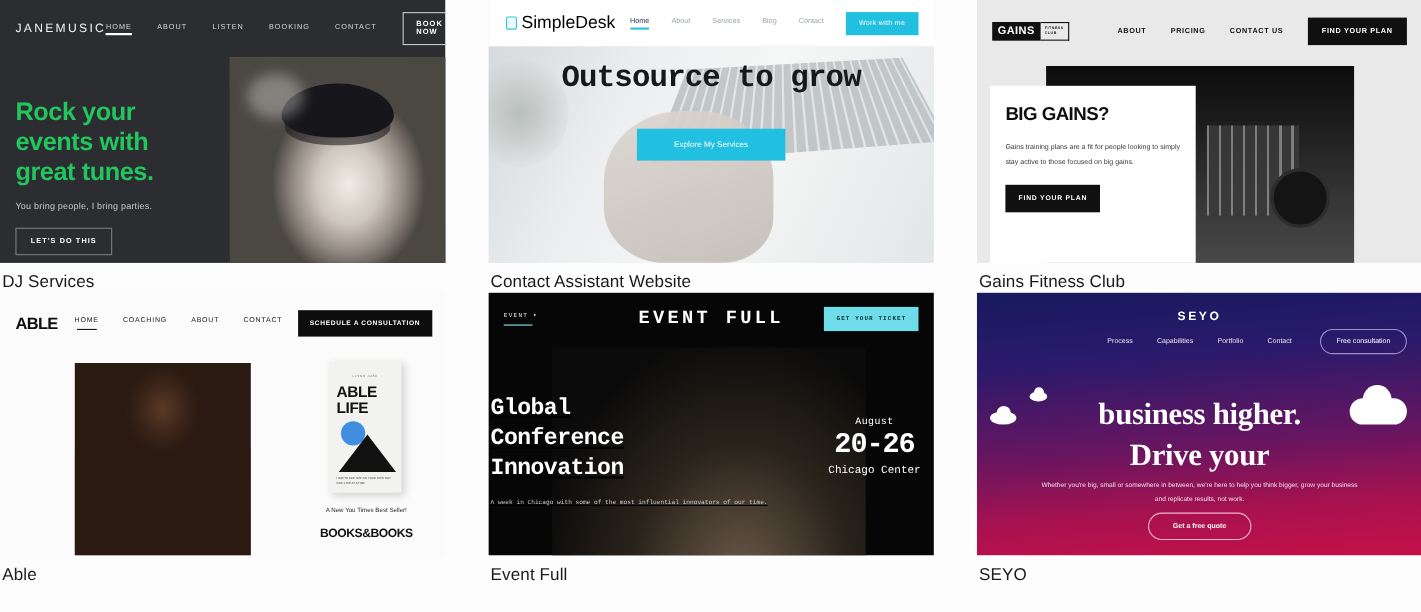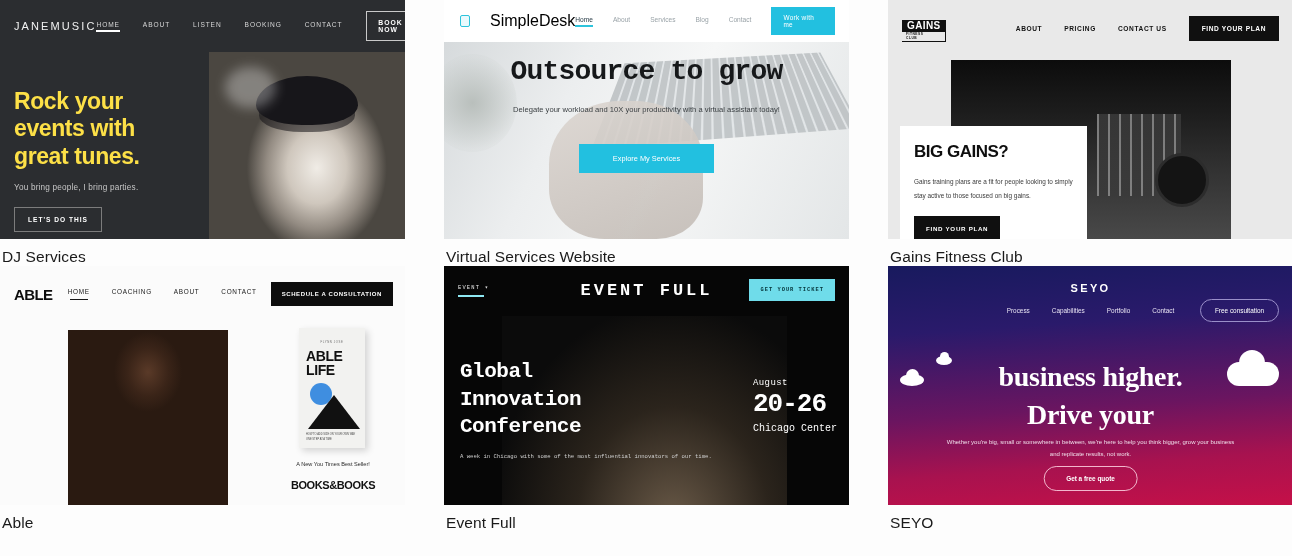--- a/index.html
+++ b/index.html
@@ -66,34 +66,34 @@
     content: ""; position: absolute; left: 24%; top: 13%; width: 52%; height: 26%;
     background: #17161a; border-radius: 50% 50% 45% 45%/60% 60% 40% 40%;
     box-shadow: 0 10px 0 -3px rgba(20,19,22,.55);
   }
   .dj-photo::after {
     content: ""; position: absolute; left: 8%; top: 8%; width: 26%; height: 22%;
     background: rgba(255,255,255,.32); filter: blur(6px); border-radius: 50%;
   }
   .dj-copy { position: absolute; left: 14px; top: 88px; right: 210px; }
   .dj-h1 {
-    color: #fde047; font-size: 23px; line-height: 1.19; font-weight: 800;
+    color: #22c55e; font-size: 23px; line-height: 1.19; font-weight: 800;
     letter-spacing: -.4px;
   }
   .dj-sub { color: #c6c6c6; font-size: 8.2px; margin-top: 13px; letter-spacing: .2px; }
   .dj-cta {
     margin-top: 15px; display: inline-block; border: 1px solid #7c7c7c;
     color: #fff; font-size: 6.6px; font-weight: 700; letter-spacing: 1px;
     padding: 8px 13px;
   }
 
   
   .sd { background: #e9eced; }
   .sd .bar { height: 42px; background: #fff; padding: 0 14px 0 16px; }
-  .sd-logo-wrap { display: flex; align-items: center; gap: 20px; }
+  .sd-logo-wrap { display: flex; align-items: center; gap: 4px; }
   .sd-logo-mark {
     width: 10px; height: 12px; border: 1.6px solid #2ec4dc; border-radius: 2px;
     background: #eafafd;
   }
   .sd .navlinks { margin-left: auto; gap: 20px; }
   .sd .navlinks a {
     color: #9aa3a8; font-size: 6.6px; text-decoration: none;
     position: relative; padding-bottom: 4px;
   }
   .sd .navlinks a.active { color: #273b46; }
@@ -131,21 +131,21 @@
   .sd-h1 { font-size: 28px; font-weight: 800; color: #16181a; letter-spacing: -.8px; font-family: Liberation Mono, monospace; }
   .sd-sub { font-size: 7.6px; color: #3a3f42; margin-top: 18px; }
   .sd-cta {
     display: inline-block; margin-top: 30px; background: #22c0e0; color: #fff;
     font-size: 7.4px; padding: 10px 34px;
   }
 
   
   .gn { background: #e9e9e9; }
   .gn .bar { height: 56px; padding: 0 14px 0 14px; }
-  .gn-logo { display: flex; align-items: stretch; height: 17px; flex-direction: column; }
+  .gn-logo { display: flex; align-items: stretch; height: 17px; }
   .gn-logo-a {
     background: #101010; color: #fff; font-size: 10px; font-weight: 800;
     letter-spacing: .4px; padding: 0 5px; display: flex; align-items: center;
   }
   .gn-logo-b {
     border: 1px solid #101010; border-left: 0; padding: 0 4px;
     display: flex; flex-direction: column; justify-content: center;
     font-size: 3.3px; font-weight: 700; letter-spacing: .5px; color: #101010; line-height: 1.5;
   }
   .gn .navlinks { margin-left: auto; gap: 22px; }
@@ -166,21 +166,21 @@
     content: ""; position: absolute; left: 52%; top: 30%; width: 30%; height: 46%;
     background: repeating-linear-gradient(90deg,#8d8d8d 0 2px,#3a3a3a 2px 11px);
     opacity: .85;
   }
   .gn-plate {
     position: absolute; right: 8%; top: 52%; width: 54px; height: 54px;
     border-radius: 50%; background: #141414; border: 3px solid #2c2c2c;
   }
   .gn-card {
     position: absolute; left: 12px; top: 78px; width: 187px; bottom: 0;
-    background: #fff; padding: 16px 14px 0 14px; margin-top: 48px;
+    background: #fff; padding: 16px 14px 0 14px;
   }
   .gn-h1 {
     font-size: 17px; font-weight: 800; color: #0e0e0e; line-height: 1.14;
     letter-spacing: -.5px;
   }
   .gn-body { font-size: 6.4px; color: #3b3b3b; line-height: 2.1; margin-top: 14px; }
   .gn-cta {
     display: inline-block; margin-top: 14px; background: #101010; color: #fff;
     font-size: 6.2px; font-weight: 700; letter-spacing: .7px; padding: 9px 12px;
   }
@@ -256,31 +256,31 @@
   .ef-btn {
     margin-left: auto; background: #6fdcea; color: #04343a;
     font-size: 5.4px; font-weight: 700; letter-spacing: 1px; padding: 8px 11px;
     font-family: "Liberation Mono", monospace; position: relative; z-index: 2;
   }
   .ef-img {
     position: absolute; left: 58px; right: 62px; top: 50px; bottom: 0;
     background:
       radial-gradient(ellipse at 60% 110%, #6a5a48 0%, #2b241c 40%, #0b0b0b 75%);
   }
-  .ef-copy { position: absolute; left: 16px; top: 92px; z-index: 2; }
+  .ef-copy { position: absolute; left: 2px; top: 92px; z-index: 2; text-decoration: underline; }
   .ef-h1 {
     color: #fff; font-size: 21px; line-height: 1.32; font-weight: 700;
     font-family: "Liberation Mono", monospace; letter-spacing: -.5px;
   }
   .ef-body {
     color: #cfcfcf; font-size: 5.6px; line-height: 2; margin-top: 10px;
     font-family: "Liberation Mono", monospace;
   }
   .ef-date {
-    position: absolute; right: 12px; top: 112px; text-align: left; z-index: 2;
+    position: absolute; right: 12px; top: 112px; text-align: center; z-index: 2;
     font-family: "Liberation Mono", monospace; color: #fff;
   }
   .ef-month { font-size: 9px; letter-spacing: .4px; }
   .ef-days { font-size: 26px; font-weight: 700; letter-spacing: -1px; margin-top: 1px; }
   .ef-venue { font-size: 10px; margin-top: 4px; }
 
   
   .sy {
     background: linear-gradient(176deg, #181a5e 0%, #2a1a6b 26%, #6a1560 58%, #a8124f 80%, #c51048 100%);
   }
@@ -352,40 +352,39 @@
   <div class="card">
     <div class="thumb">
       <div class="site sd">
         <div class="sd-hero">
           <div class="sd-plant"></div>
           <div class="sd-kb"></div>
           <div class="sd-hand"></div>
         </div>
         <div class="sd-txt">
           <div class="sd-h1">Outsource to grow</div>
-          <div class="sd-sub">Delegate your workload and 10X your productivity with a virtual assistant today!</div>
           <div class="sd-cta">Explore My Services</div>
         </div>
         <div class="bar">
           <div class="sd-logo-wrap">
             <span class="sd-logo-mark"></span>
             <span>SimpleDesk</span>
           </div>
           <div class="navlinks">
             <a class="active" href="#">Home</a>
             <a href="#">About</a>
             <a href="#">Services</a>
             <a href="#">Blog</a>
             <a href="#">Contact</a>
           </div>
           <div class="sd-btn pill">Work with me</div>
         </div>
       </div>
     </div>
-    <div class="caption">Virtual Services Website</div>
+    <div class="caption">Contact Assistant Website</div>
   </div>
 
   <div class="card">
     <div class="thumb">
       <div class="site gn">
         <div class="gn-photo">
           <div class="gn-plate"></div>
         </div>
         <div class="bar">
           <div class="gn-logo">
@@ -448,22 +447,22 @@
         <div class="bar">
           <div class="ef-drop">
             <span>EVENT</span>
             <span>▾</span>
           </div>
           <div class="ef-title">EVENT FULL</div>
           <div class="ef-btn pill">GET YOUR TICKET</div>
         </div>
         <div class="ef-copy">
           <div class="ef-h1">Global</div>
+          <div class="ef-h1">Conference</div>
           <div class="ef-h1">Innovation</div>
-          <div class="ef-h1">Conference</div>
           <div class="ef-body">A week in Chicago with some of the most influential innovators of our time.</div>
         </div>
         <div class="ef-date">
           <div class="ef-month">August</div>
           <div class="ef-days">20-26</div>
           <div class="ef-venue">Chicago Center</div>
         </div>
       </div>
     </div>
     <div class="caption">Event Full</div>

